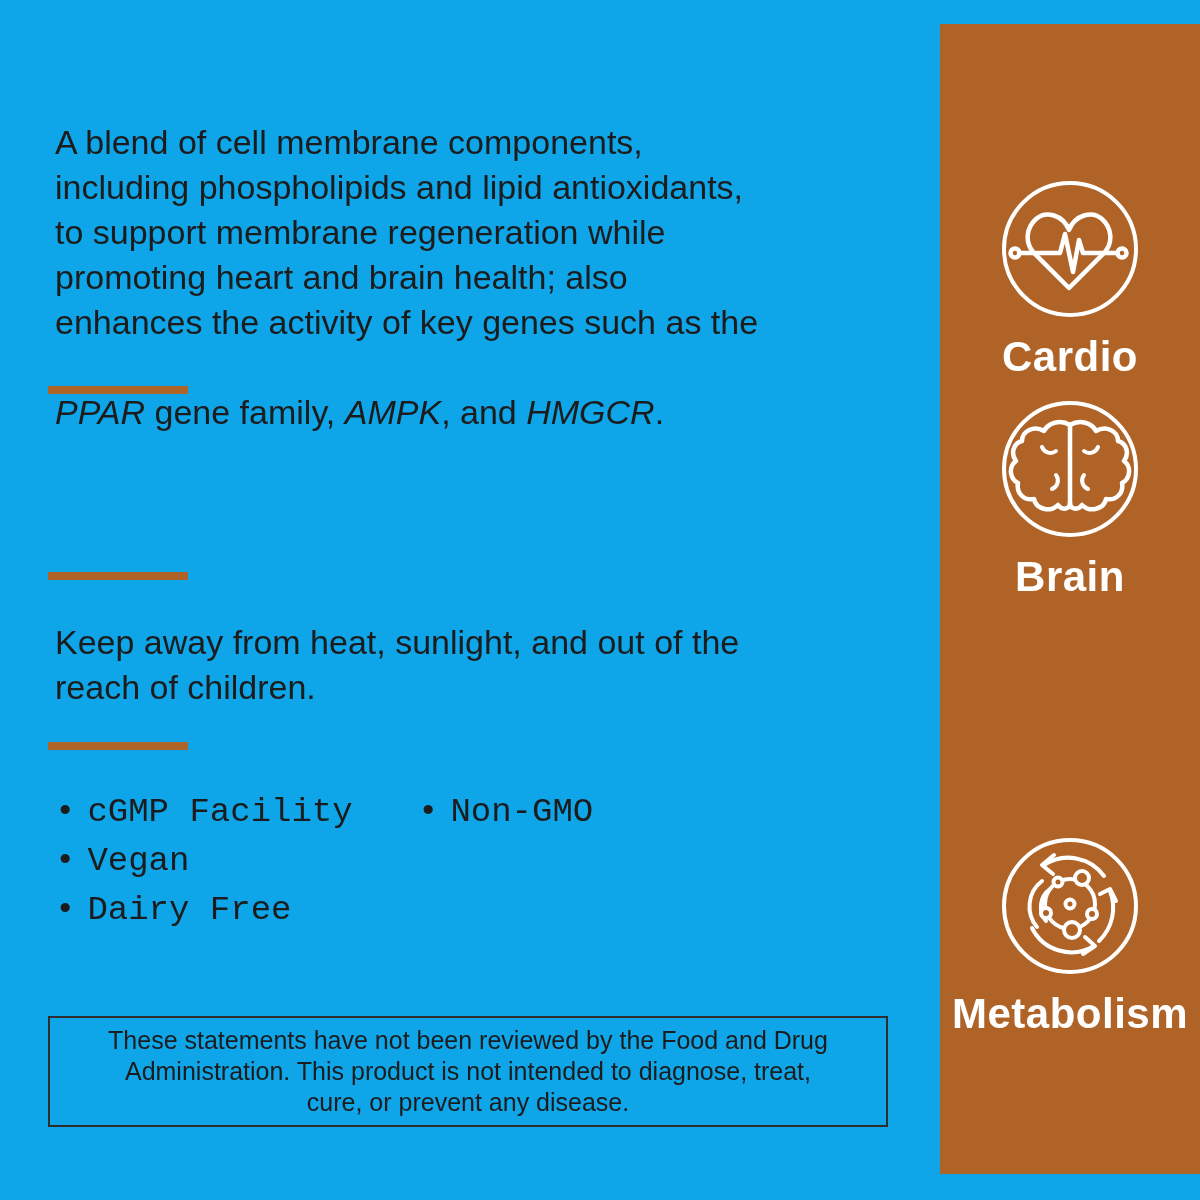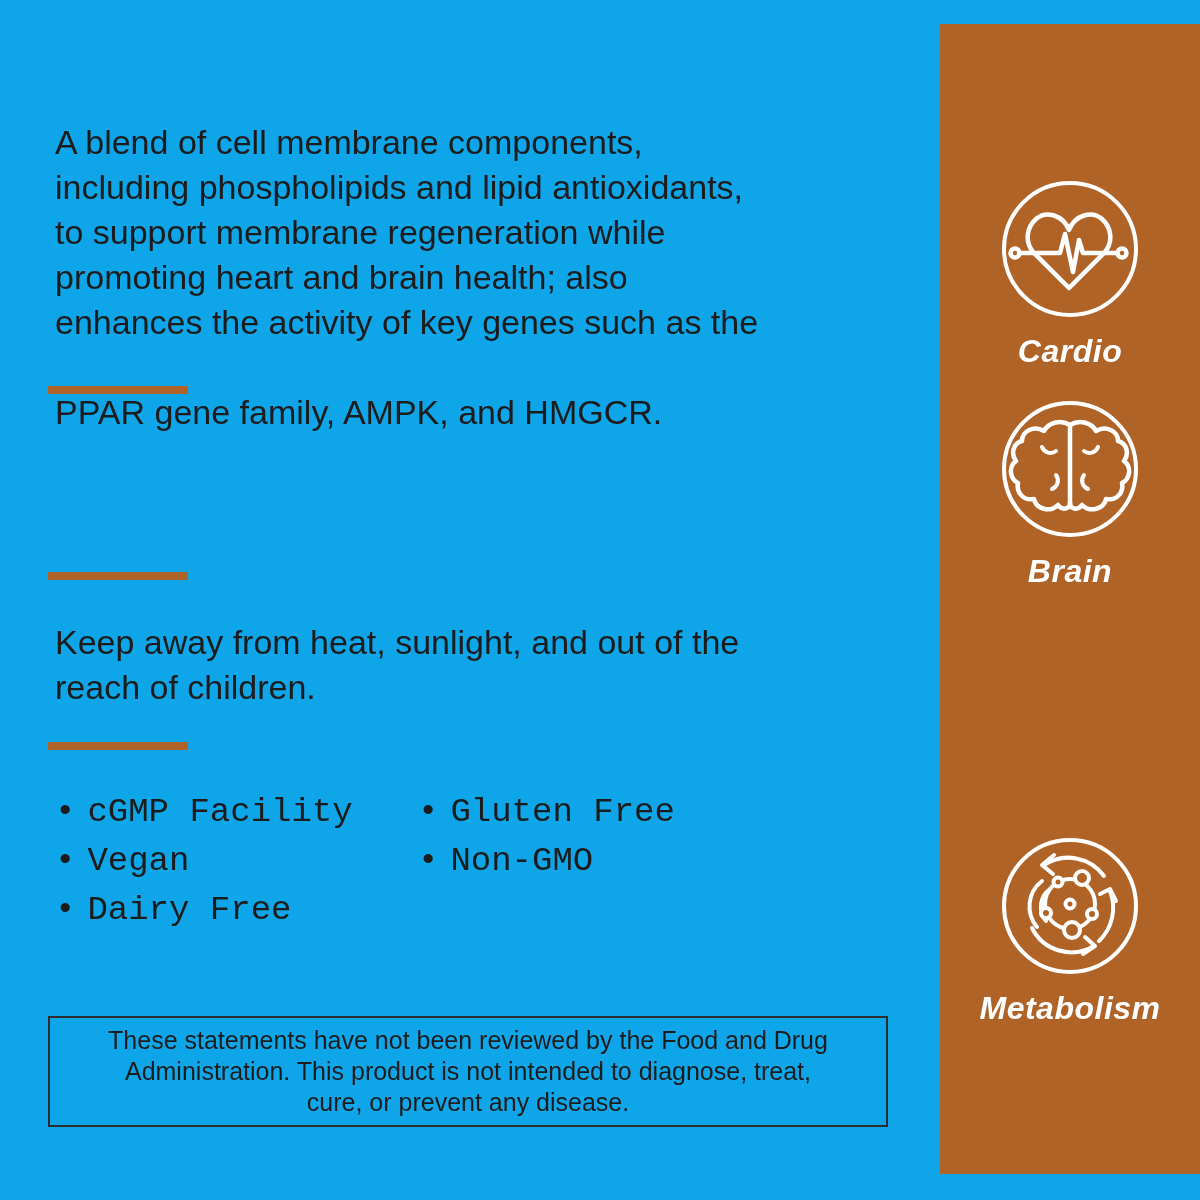--- a/index.html
+++ b/index.html
@@ -5,21 +5,21 @@
   html,body{margin:0;padding:0;background:#ffffff;}
   .page{
     position:relative;width:1200px;height:1200px;background:#0ea5e9;overflow:hidden;
     font-family:"Liberation Sans",sans-serif;color:#1c1c1c;
   }
   .para{
     position:absolute;left:55px;width:860px;
     font-size:34px;line-height:45px;white-space:pre-line;
   }
   #desc{top:75px;}
-  .gene-line .it{}
+  .gene-line .it{font-style:italic;}
   #dosage{top:440px;}
   #storage{top:620px;}
   .rule{position:absolute;left:48px;width:140px;height:8px;background:#b06327;}
   #rule1{top:386px;}
   #rule2{top:572px;}
   #rule3{top:742px;}
   .features{position:absolute;top:788px;list-style:none;margin:0;padding:0;
     font-size:34px;line-height:49px;}
   #features-col1{left:55px;}
   #features-col2{left:418px;}
@@ -33,21 +33,21 @@
   .sidebar{
     position:absolute;left:940px;top:24px;width:260px;height:1150px;
     background:#b06327;
   }
   .icon-group{position:absolute;left:0;width:100%;display:flex;flex-direction:column;align-items:center;}
   #group-cardio{top:151px;}
   #group-brain{top:371px;}
   #group-hormone{top:589px;}
   #group-metabolism{top:808px;}
   .icon svg{width:148px;height:148px;display:block;}
-  .icon-label{margin-top:10px;color:#ffffff;font-weight:bold;font-size:32px;letter-spacing:.5px;font-style:italic;}
+  .icon-label{margin-top:10px;color:#ffffff;font-weight:bold;font-size:42px;letter-spacing:.5px;}
 </style>
 </head>
 <body>
 
 <div class="page">
 
   <div class="para" id="desc">
     <span>A blend of cell membrane components,
 including phospholipids and lipid antioxidants,
 to support membrane regeneration while
@@ -67,21 +67,20 @@
 reach of children.</div>
 
   <div class="rule" id="rule3"></div>
 
   <ul class="features" id="features-col1">
     <li><span class="bullet">•</span><span>cGMP Facility</span></li>
     <li><span class="bullet">•</span><span>Vegan</span></li>
     <li><span class="bullet">•</span><span>Dairy Free</span></li>
   </ul>
   <ul class="features" id="features-col2">
-    <li><span class="bullet">•</span><span>Gluten Free</span></li>
     <li><span class="bullet">•</span><span>Non-GMO</span></li>
   </ul>
 
   <div class="disclaimer">These statements have not been reviewed by the Food and Drug
 Administration. This product is not intended to diagnose, treat,
 cure, or prevent any disease.</div>
 
   <div class="sidebar">
 
     <div class="icon-group" id="group-cardio">

